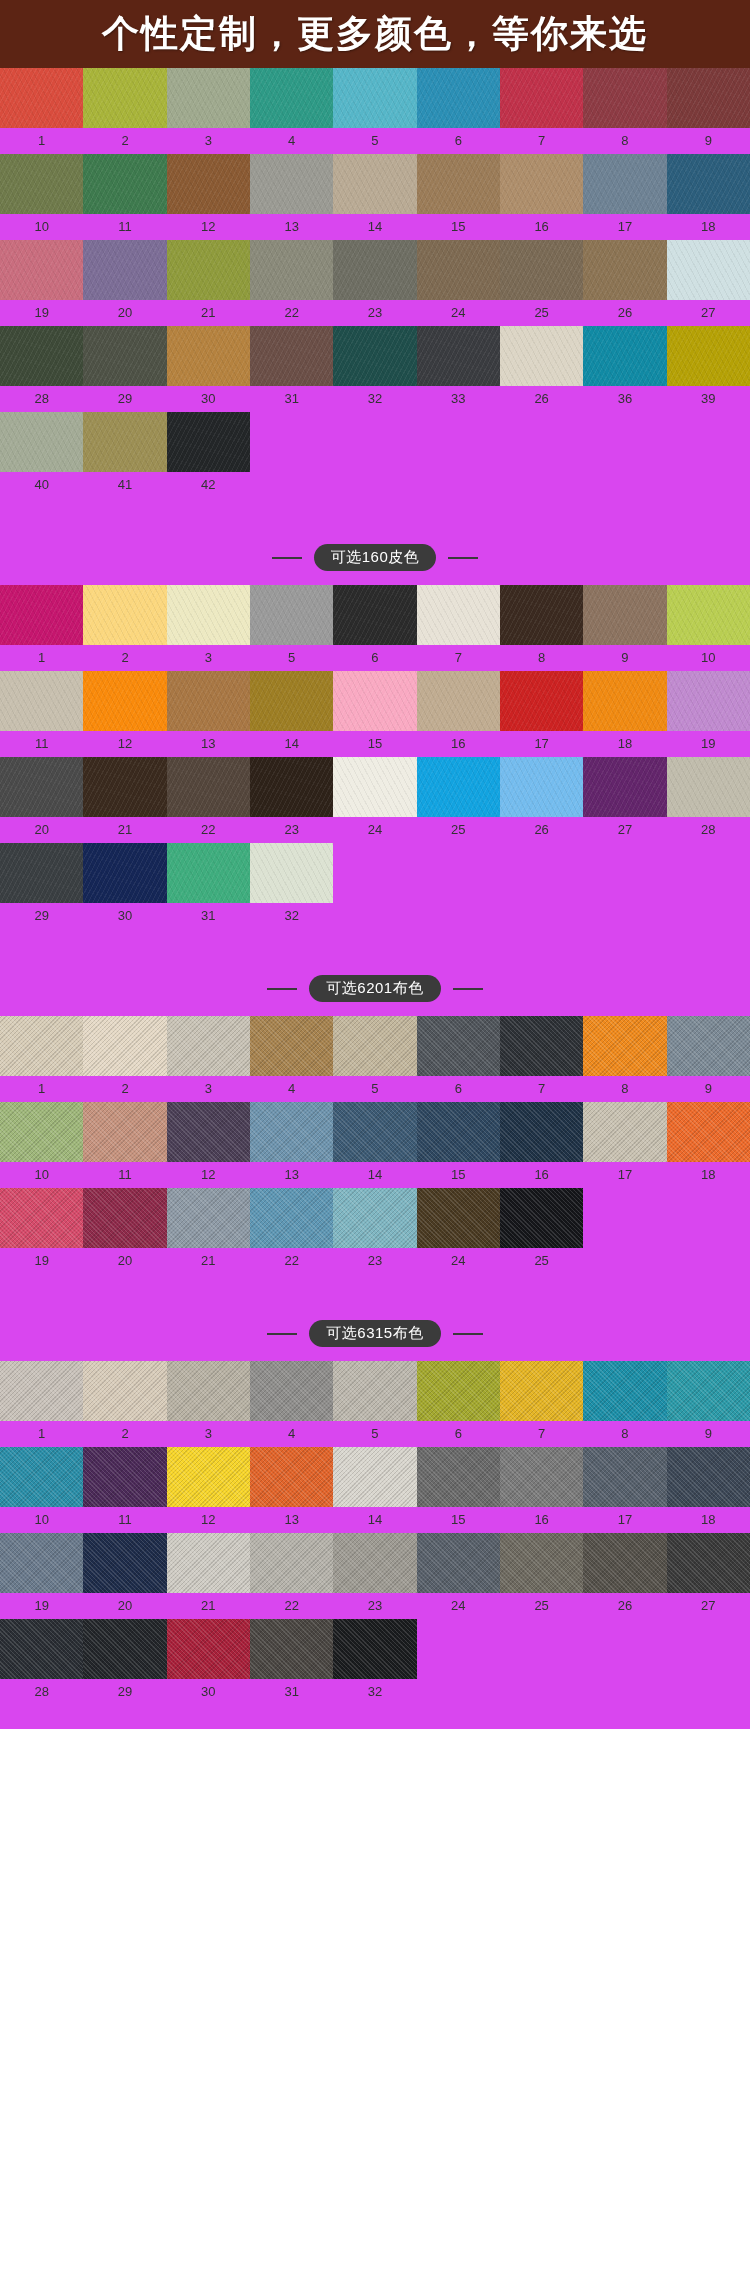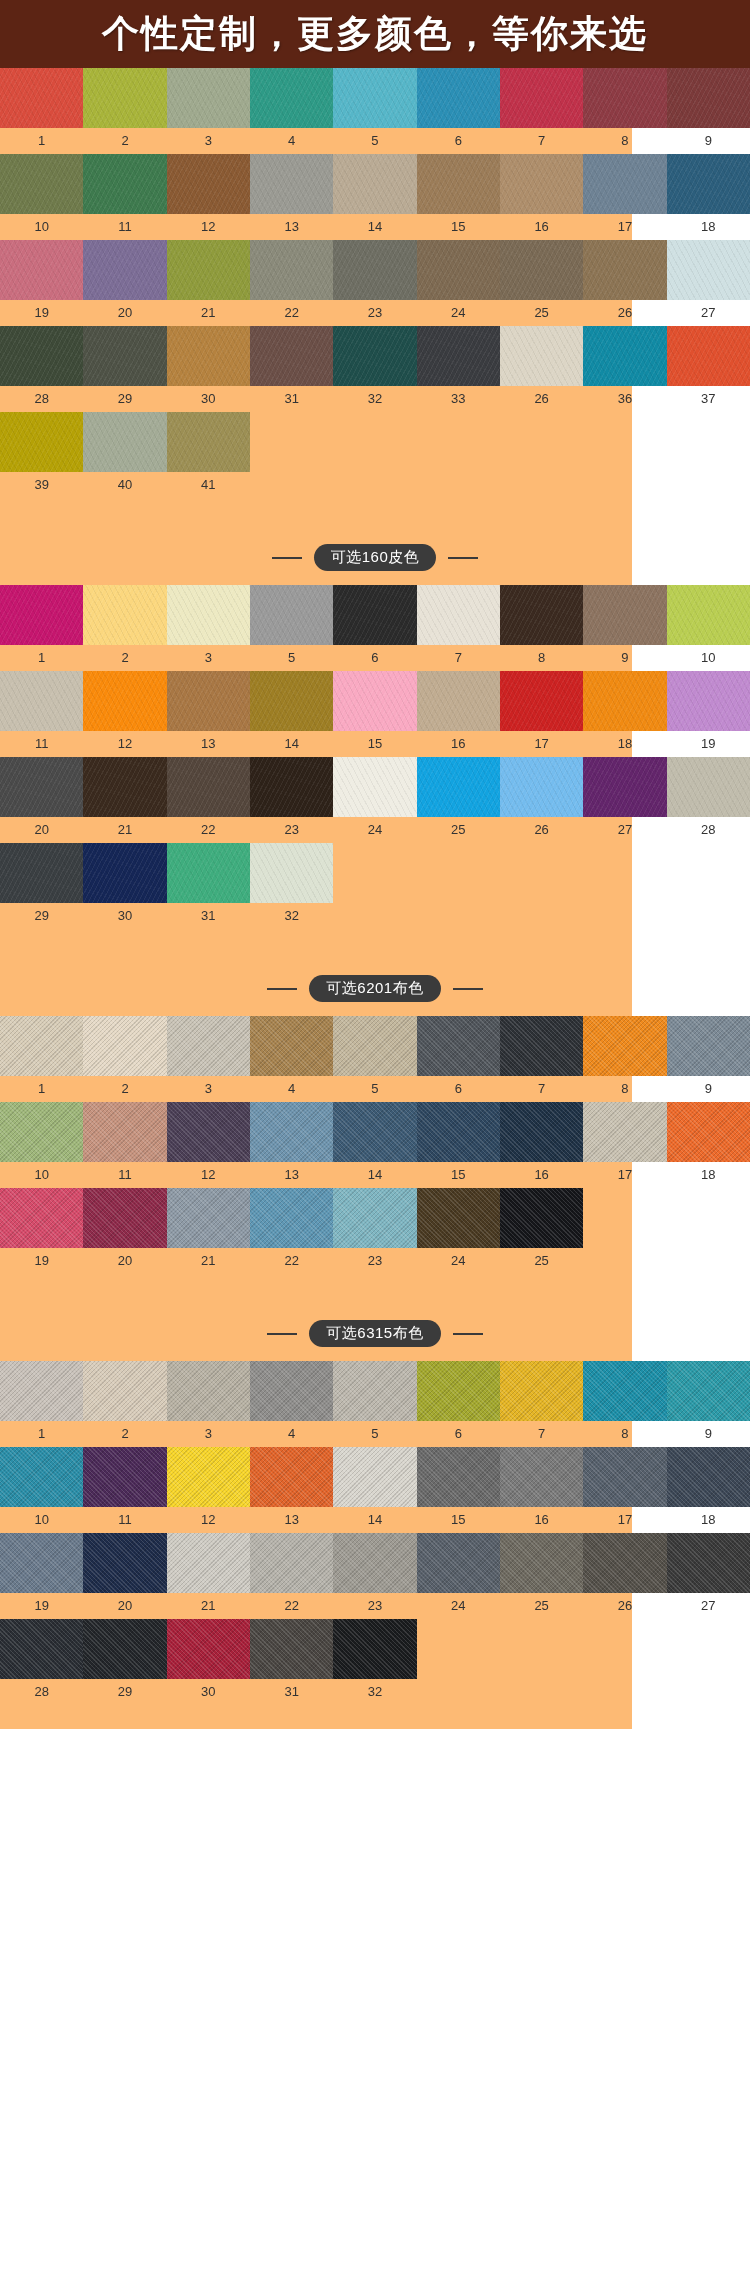--- a/index.html
+++ b/index.html
@@ -3,21 +3,21 @@
 <meta charset="utf-8">
 <style>
   * { box-sizing: border-box; margin: 0; padding: 0; }
   html, body {
     width: 750px;
     background: #ffffff;
     font-family: "Liberation Sans", "DejaVu Sans", sans-serif;
   }
   body { width: 750px; overflow-x: hidden; }
 
-  .page { width: 632px; background: #fdba74; }
+  .page { width: 750px; background: #d946ef; }
 
   
   .banner {
     width: 750px;
     height: 68px;
     background: #5c2414;
     display: flex;
     align-items: center;
     justify-content: center;
   }
@@ -248,34 +248,34 @@
           </div>
           <div class="cell">
             <div class="chip" style="background: rgb(220, 213, 197);"></div>
             <div class="num">26</div>
           </div>
           <div class="cell">
             <div class="chip" style="background: rgb(17, 138, 164);"></div>
             <div class="num">36</div>
           </div>
           <div class="cell">
-            <div class="chip" style="background: rgb(224, 80, 46);"></div>
-            <div class="num">37</div>
-          </div>
-          <div class="cell">
             <div class="chip" style="background: rgb(181, 161, 6);"></div>
             <div class="num">39</div>
           </div>
           <div class="cell">
             <div class="chip" style="background: rgb(163, 171, 150);"></div>
             <div class="num">40</div>
           </div>
           <div class="cell">
             <div class="chip" style="background: rgb(156, 143, 84);"></div>
             <div class="num">41</div>
+          </div>
+          <div class="cell">
+            <div class="chip" style="background: rgb(35, 38, 40);"></div>
+            <div class="num">42</div>
           </div>
         </div>
         <div class="sec-tail"></div>
       </div>
       <div class="section">
         <div class="sec-head">
           <span class="dash"></span>
           <span class="pill">可选160皮色</span>
           <span class="dash"></span>
         </div>

